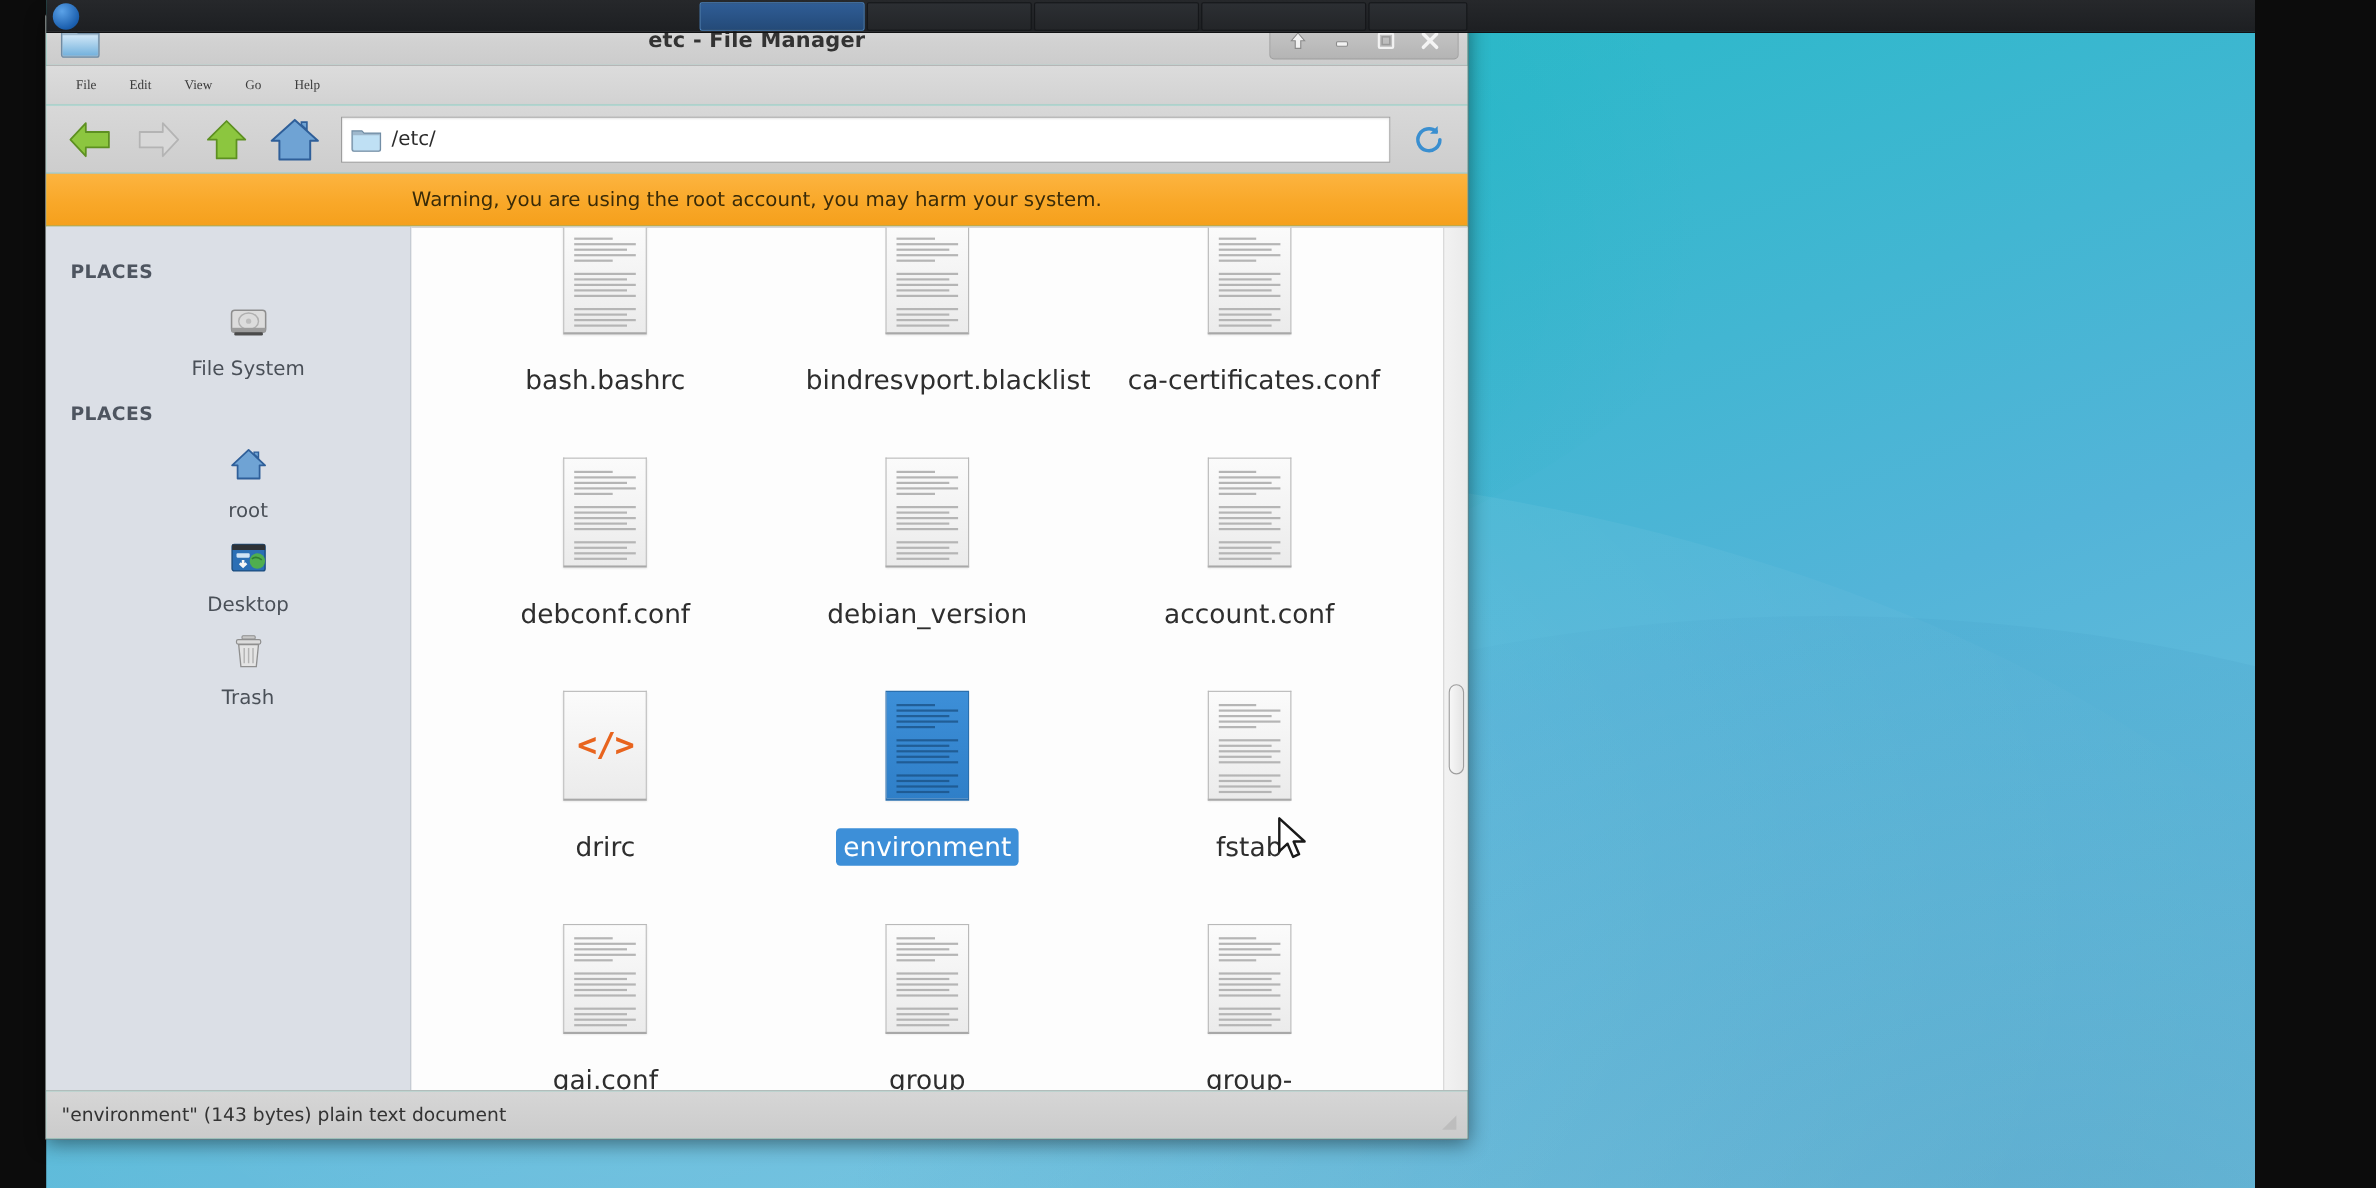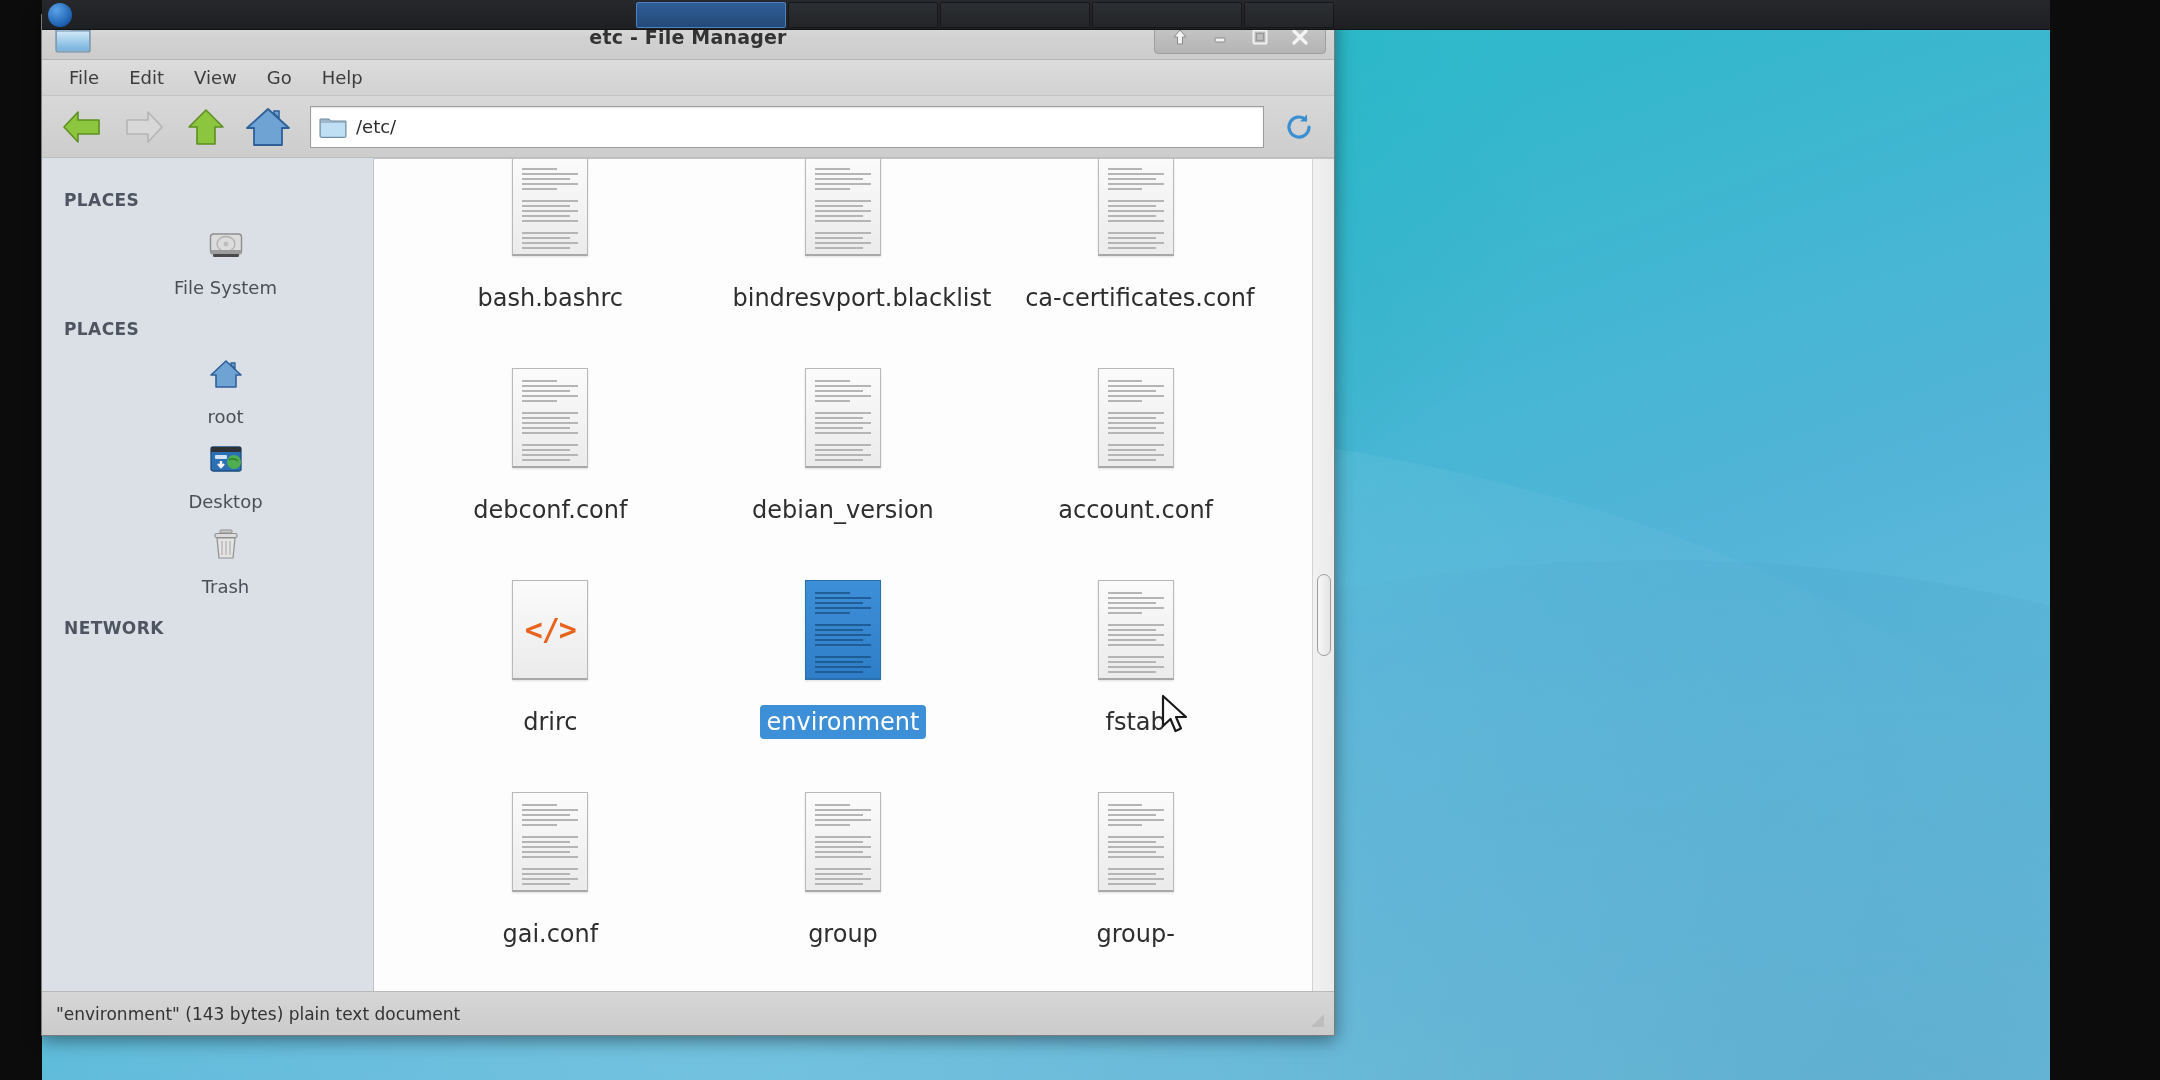--- a/index.html
+++ b/index.html
@@ -108,21 +108,21 @@
   }
 
   
   #menubar {
     height: 36px; flex: 0 0 36px;
     background: linear-gradient(180deg, #dcdcdc, #d2d2d2);
     display: flex; align-items: center; padding-left: 14px; gap: 4px;
     border-bottom: 1px solid #c4c4c4;
   }
   .menu-item {
-    padding: 4px 13px; font-size: 18px; color: #3c3c3c; border-radius: 3px;
+    padding: 4px 13px; font-size: 12px; color: #3c3c3c; border-radius: 3px; font-family: Liberation Serif, serif;
   }
 
   
   #toolbar {
     height: 62px; flex: 0 0 62px;
     background: linear-gradient(180deg, #d8d8d8, #cdcdcd);
     display: flex; align-items: center; padding: 0 14px; gap: 10px;
     border-bottom: 1px solid #bdbdbd;
   }
   .tb-btn {
@@ -359,20 +359,23 @@
     </div>
 
     <div id="reload-btn">
       <svg width="30" height="30" viewBox="0 0 30 30">
         <path d="M25 15 a10 10 0 1 1 -3.3 -7.4" fill="none" stroke="#3a8fd0" stroke-width="3.2" stroke-linecap="round"></path>
         <path d="M23 2.5 L23 9.5 L16 9.5 Z" fill="#3a8fd0"></path>
       </svg>
     </div>
   </div>
 
+  <div id="warning">
+    <span>Warning, you are using the root account, you may harm your system.</span>
+  </div>
 
   <div id="body">
 
     <div id="sidebar">
 
       <div class="side-head">PLACES</div>
       <div class="side-item">
         <span class="side-icon">
           <svg width="34" height="28" viewBox="0 0 34 28">
             <rect x="1.5" y="3" width="31" height="20" rx="3" fill="#dcdcdc" stroke="#8e8e8e" stroke-width="1.4"></rect>
@@ -413,21 +416,20 @@
           <svg width="30" height="32" viewBox="0 0 30 32">
             <rect x="9" y="2" width="12" height="3" rx="1" fill="#c8c8c8" stroke="#8f8f8f" stroke-width="1"></rect>
             <rect x="4" y="5.5" width="22" height="4" rx="1.4" fill="#dcdcdc" stroke="#8f8f8f" stroke-width="1.1"></rect>
             <path d="M6 10 h18 l-2 20 H8 Z" fill="#e4e4e4" stroke="#8f8f8f" stroke-width="1.2"></path>
             <path d="M11 13 v14 M15 13 v14 M19 13 v14" stroke="#b3b3b3" stroke-width="1.3"></path>
           </svg>
         </span>
         <span>Trash</span>
       </div>
 
-      <div class="side-head">NETWORK</div>
     </div>
 
     <div id="fileview">
       <div id="grid">
           <div class="tile">
             <div class="tile-icon-wrap">
               <div class="doc">
                 <div class="lines">
                   <div class="ln s"></div>
                   <div class="ln l"></div>

